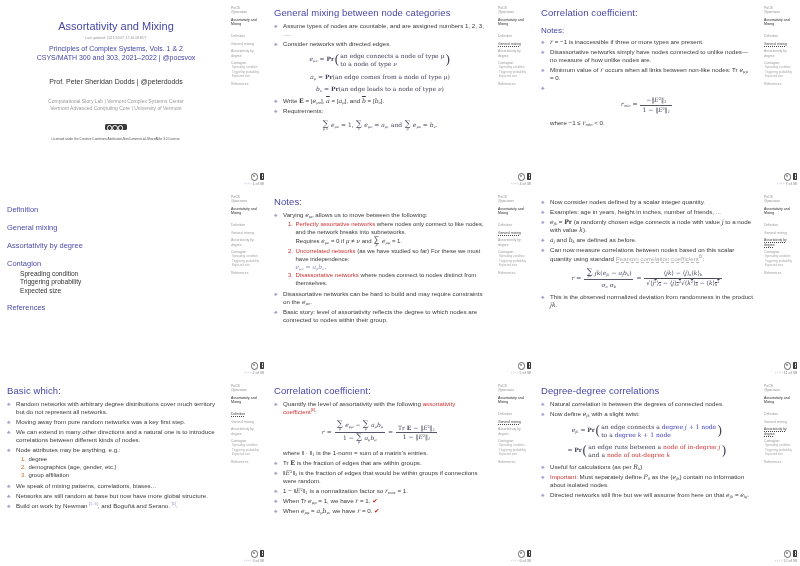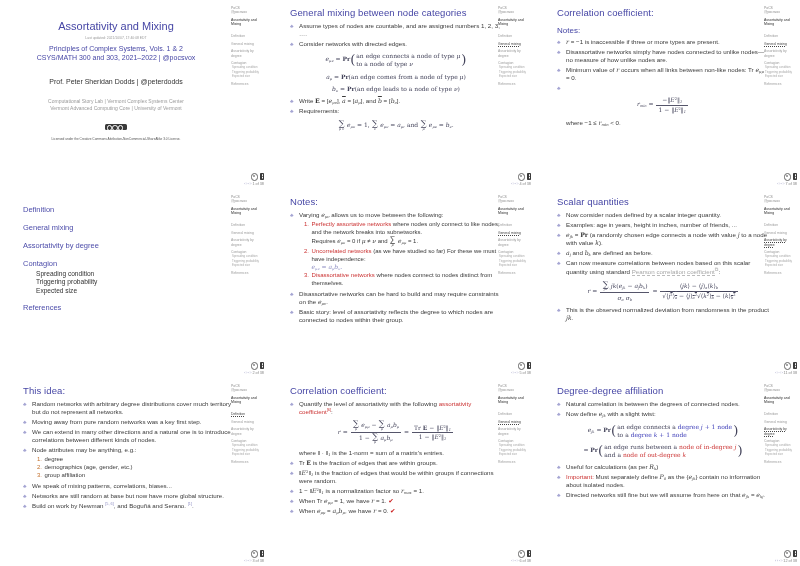--- a/index.html
+++ b/index.html
@@ -1,19 +1,19 @@
 <!DOCTYPE html>
 <html><head>
 <meta charset="utf-8">
 <style>
   html,body{margin:0;padding:0;width:800px;height:566px;overflow:hidden;background:#fff;
     font-family:"Liberation Sans",sans-serif;-webkit-font-smoothing:antialiased;}
   #grid{display:grid;grid-template-columns:267px 267px 266px;grid-template-rows:189px 189px 188px;width:800px;height:566px;}
   .slide{position:relative;overflow:hidden;background:#fff;}
-  .main{position:absolute;left:23px;top:7px;width:212px;}
+  .main{position:absolute;left:7px;top:7px;width:212px;}
   .stitle{color:#4646a5;font-size:9.5px;letter-spacing:.1px;margin:0 0 4px 0;font-weight:normal;}
   .h2{color:#4646a5;font-size:8px;margin:8px 0 3px 0;}
   .bullet{display:flex;margin:2px 0;color:#3a3a3a;font-size:6.2px;line-height:1.28;}
   .bul{flex:none;width:9px;color:#a3a3d2;font-size:5.4px;line-height:1.5;}
   .btxt{flex:1;}
   .num-item{display:flex;margin:.5px 0 .5px 11px;color:#3a3a3a;font-size:6px;line-height:1.28;}
   .num-label{flex:none;width:8px;text-align:right;margin-right:2.5px;}
   .num-red .num-label{color:#cb3333;}
   .num-orange .num-label{color:#c2702d;}
   .plain{margin:2px 0 2px 9px;color:#3a3a3a;font-size:6.2px;line-height:1.3;}
@@ -286,21 +286,20 @@
       <div class="corner">
         <div class="icons">
           <div class="logo-circle"></div>
           <div class="domino"></div>
         </div>
         <div class="pageline"><span class="arr">‹</span><span class="arr">›</span><span class="arr">‹</span><span class="arr">›</span><span>5 of 38</span></div>
       </div>
     </section>
     <section class="slide">
       <div class="main">
-        <h1 class="stitle">Scalar quantities</h1>
         <div class="bullet">
           <span class="bul">♣</span>
           <span class="btxt"><span>Now consider nodes defined by a scalar integer quantity.</span></span>
         </div>
         <div class="bullet">
           <span class="bul">♣</span>
           <span class="btxt"><span>Examples: age in years, height in inches, number of friends, ...</span></span>
         </div>
         <div class="bullet">
           <span class="bul">♣</span>
@@ -339,21 +338,21 @@
       <div class="corner">
         <div class="icons">
           <div class="logo-circle"></div>
           <div class="domino"></div>
         </div>
         <div class="pageline"><span class="arr">‹</span><span class="arr">›</span><span class="arr">‹</span><span class="arr">›</span><span>11 of 38</span></div>
       </div>
     </section>
     <section class="slide">
       <div class="main">
-        <h1 class="stitle">This idea:</h1>
+        <h1 class="stitle">Basic which:</h1>
         <div class="bullet">
           <span class="bul">♣</span>
           <span class="btxt"><span>Random networks with arbitrary degree distributions cover much territory but do not represent all networks.</span></span>
         </div>
         <div class="bullet">
           <span class="bul">♣</span>
           <span class="btxt"><span>Moving away from pure random networks was a key first step.</span></span>
         </div>
         <div class="bullet">
           <span class="bul">♣</span>
@@ -464,21 +463,21 @@
       <div class="corner">
         <div class="icons">
           <div class="logo-circle"></div>
           <div class="domino"></div>
         </div>
         <div class="pageline"><span class="arr">‹</span><span class="arr">›</span><span class="arr">‹</span><span class="arr">›</span><span>6 of 38</span></div>
       </div>
     </section>
     <section class="slide">
       <div class="main">
-        <h1 class="stitle">Degree-degree affiliation</h1>
+        <h1 class="stitle">Degree-degree correlations</h1>
         <div class="bullet">
           <span class="bul">♣</span>
           <span class="btxt"><span>Natural correlation is between the degrees of connected nodes.</span></span>
         </div>
         <div class="bullet">
           <span class="bul">♣</span>
           <span class="btxt"><span>Now define </span><span class="s-it">e</span><sub class="s-sub">jk</sub><span> with a slight twist:</span></span>
         </div>
         <div class="formula"><span class="s-it">e</span><sub class="s-sub">jk</sub><span> = </span><span class="s-mb">Pr</span><span class="bigp">(</span><span class="st2"><span><span>an edge connects a </span><span class="s-blue">degree </span><span class="s-blue s-it">j</span><span class="s-blue"> + 1 node</span></span><br><span><span>to a </span><span class="s-blue">degree </span><span class="s-blue s-it">k</span><span class="s-blue"> + 1 node</span></span></span><span class="bigp">)</span></div>
         <div class="formula"><span>= </span><span class="s-mb">Pr</span><span class="bigp">(</span><span class="st2"><span><span>an edge runs between a </span><span class="s-red">node of in-degree </span><span class="s-red s-it">j</span></span><br><span><span>and a </span><span class="s-red">node of out-degree </span><span class="s-red s-it">k</span></span></span><span class="bigp">)</span></div>

